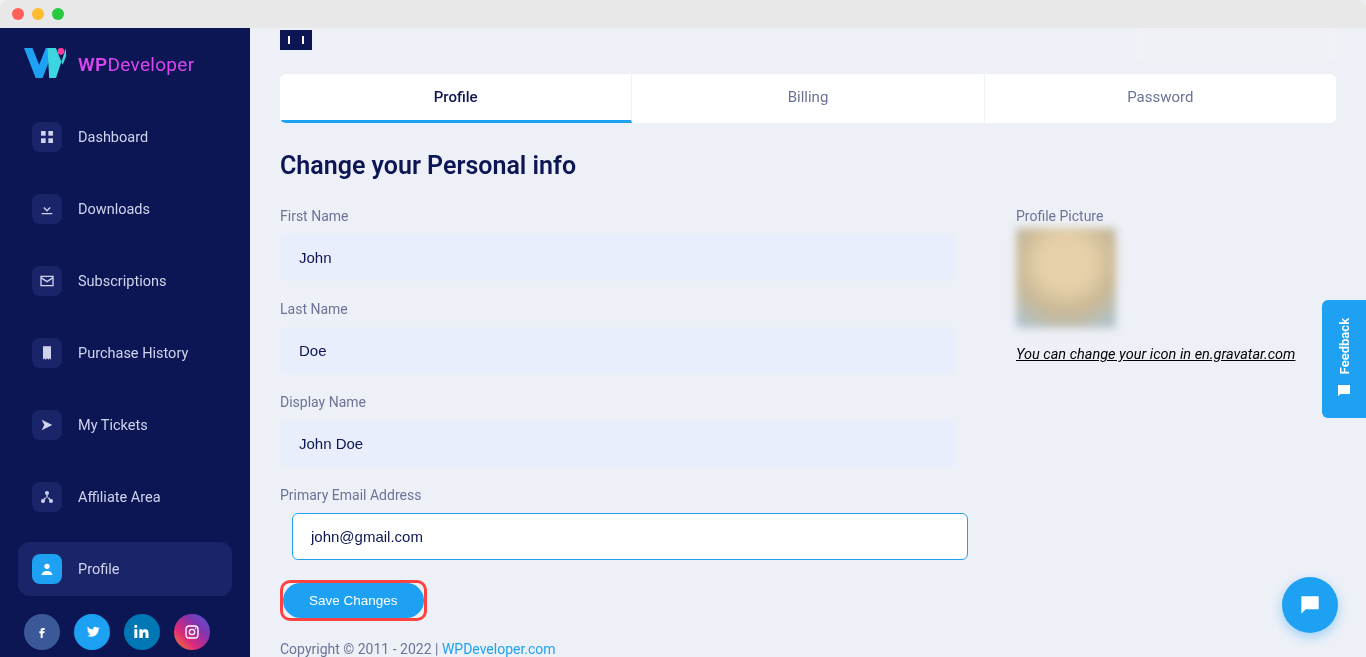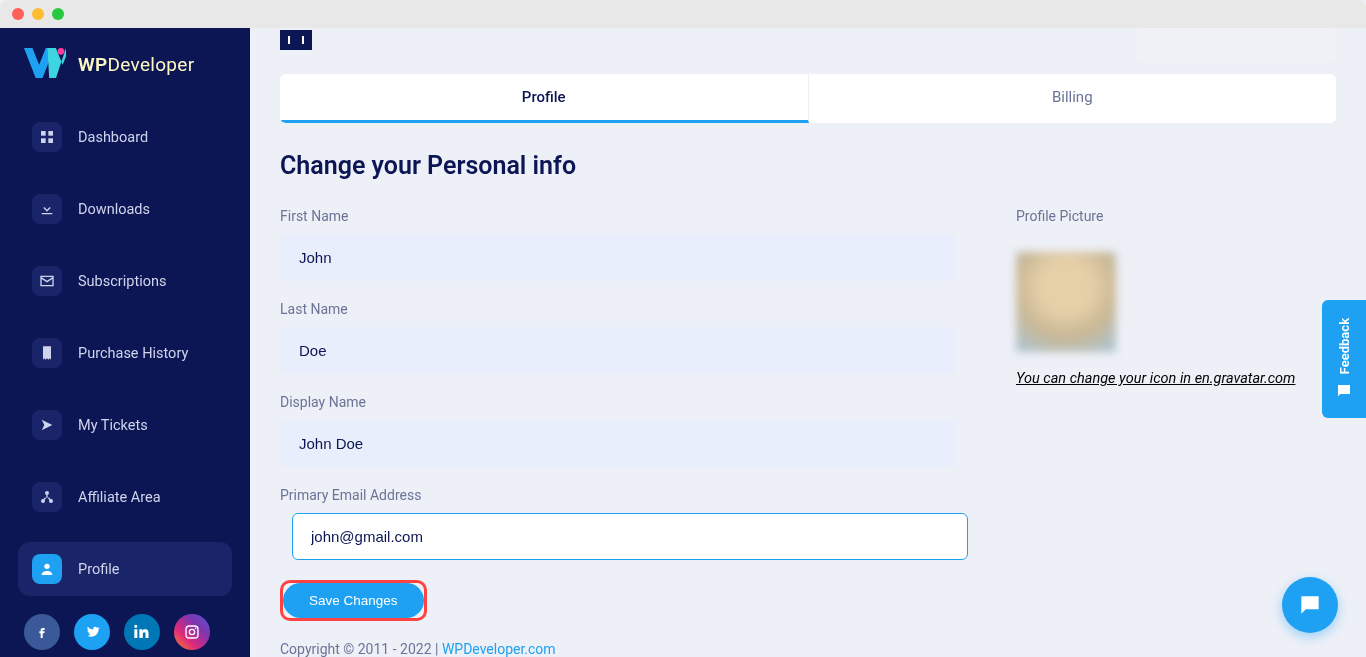--- a/index.html
+++ b/index.html
@@ -49,21 +49,21 @@
   }
   .logo-mark {
     width: 42px;
     height: 32px;
     position: relative;
   }
   .logo-text {
     font-size: 19px;
     font-weight: 600;
     letter-spacing: 0.3px;
-    color: #fef9c3;
+    color: #d946ef;
   }
   .logo-text .thin { font-weight: 400; }
 
   .nav { flex: 1; padding: 0 18px; }
   .nav-item {
     display: flex;
     align-items: center;
     gap: 16px;
     padding: 12px 14px;
     border-radius: 12px;
@@ -214,21 +214,21 @@
     border: none;
     padding: 10px 26px;
     font-size: 13.5px;
     border-radius: 22px;
     cursor: pointer;
   }
 
   .picture-label {
     font-size: 14px;
     color: #6b7497;
-    margin-bottom: 28px;
+    margin-bottom: 4px;
   }
   .picture-box {
     width: 100px;
     height: 100px;
     background: radial-gradient(circle at 50% 35%, #e6d0a8 30%, #c9b896 60%, #a8c5d8 100%);
     filter: blur(4px);
     margin-bottom: 16px;
   }
   .gravatar-link {
     color: #000000;
@@ -401,20 +401,21 @@
 
   <main class="main">
     <div class="top-strip">
       <div class="dark-square"></div>
       <div class="avatar-small"></div>
     </div>
 
     <div class="tabs">
       <div class="tab active"><span>Profile</span></div>
       <div class="tab"><span>Billing</span></div>
+      <div class="tab"><span>Password</span></div>
     </div>
 
     <h2 class="page-title">Change your Personal info</h2>
 
     <div class="content-row">
       <div class="form-col">
         <div class="form-group">
           <label class="form-label">First Name</label>
           <input class="form-input" value="John" style="">
         </div>

